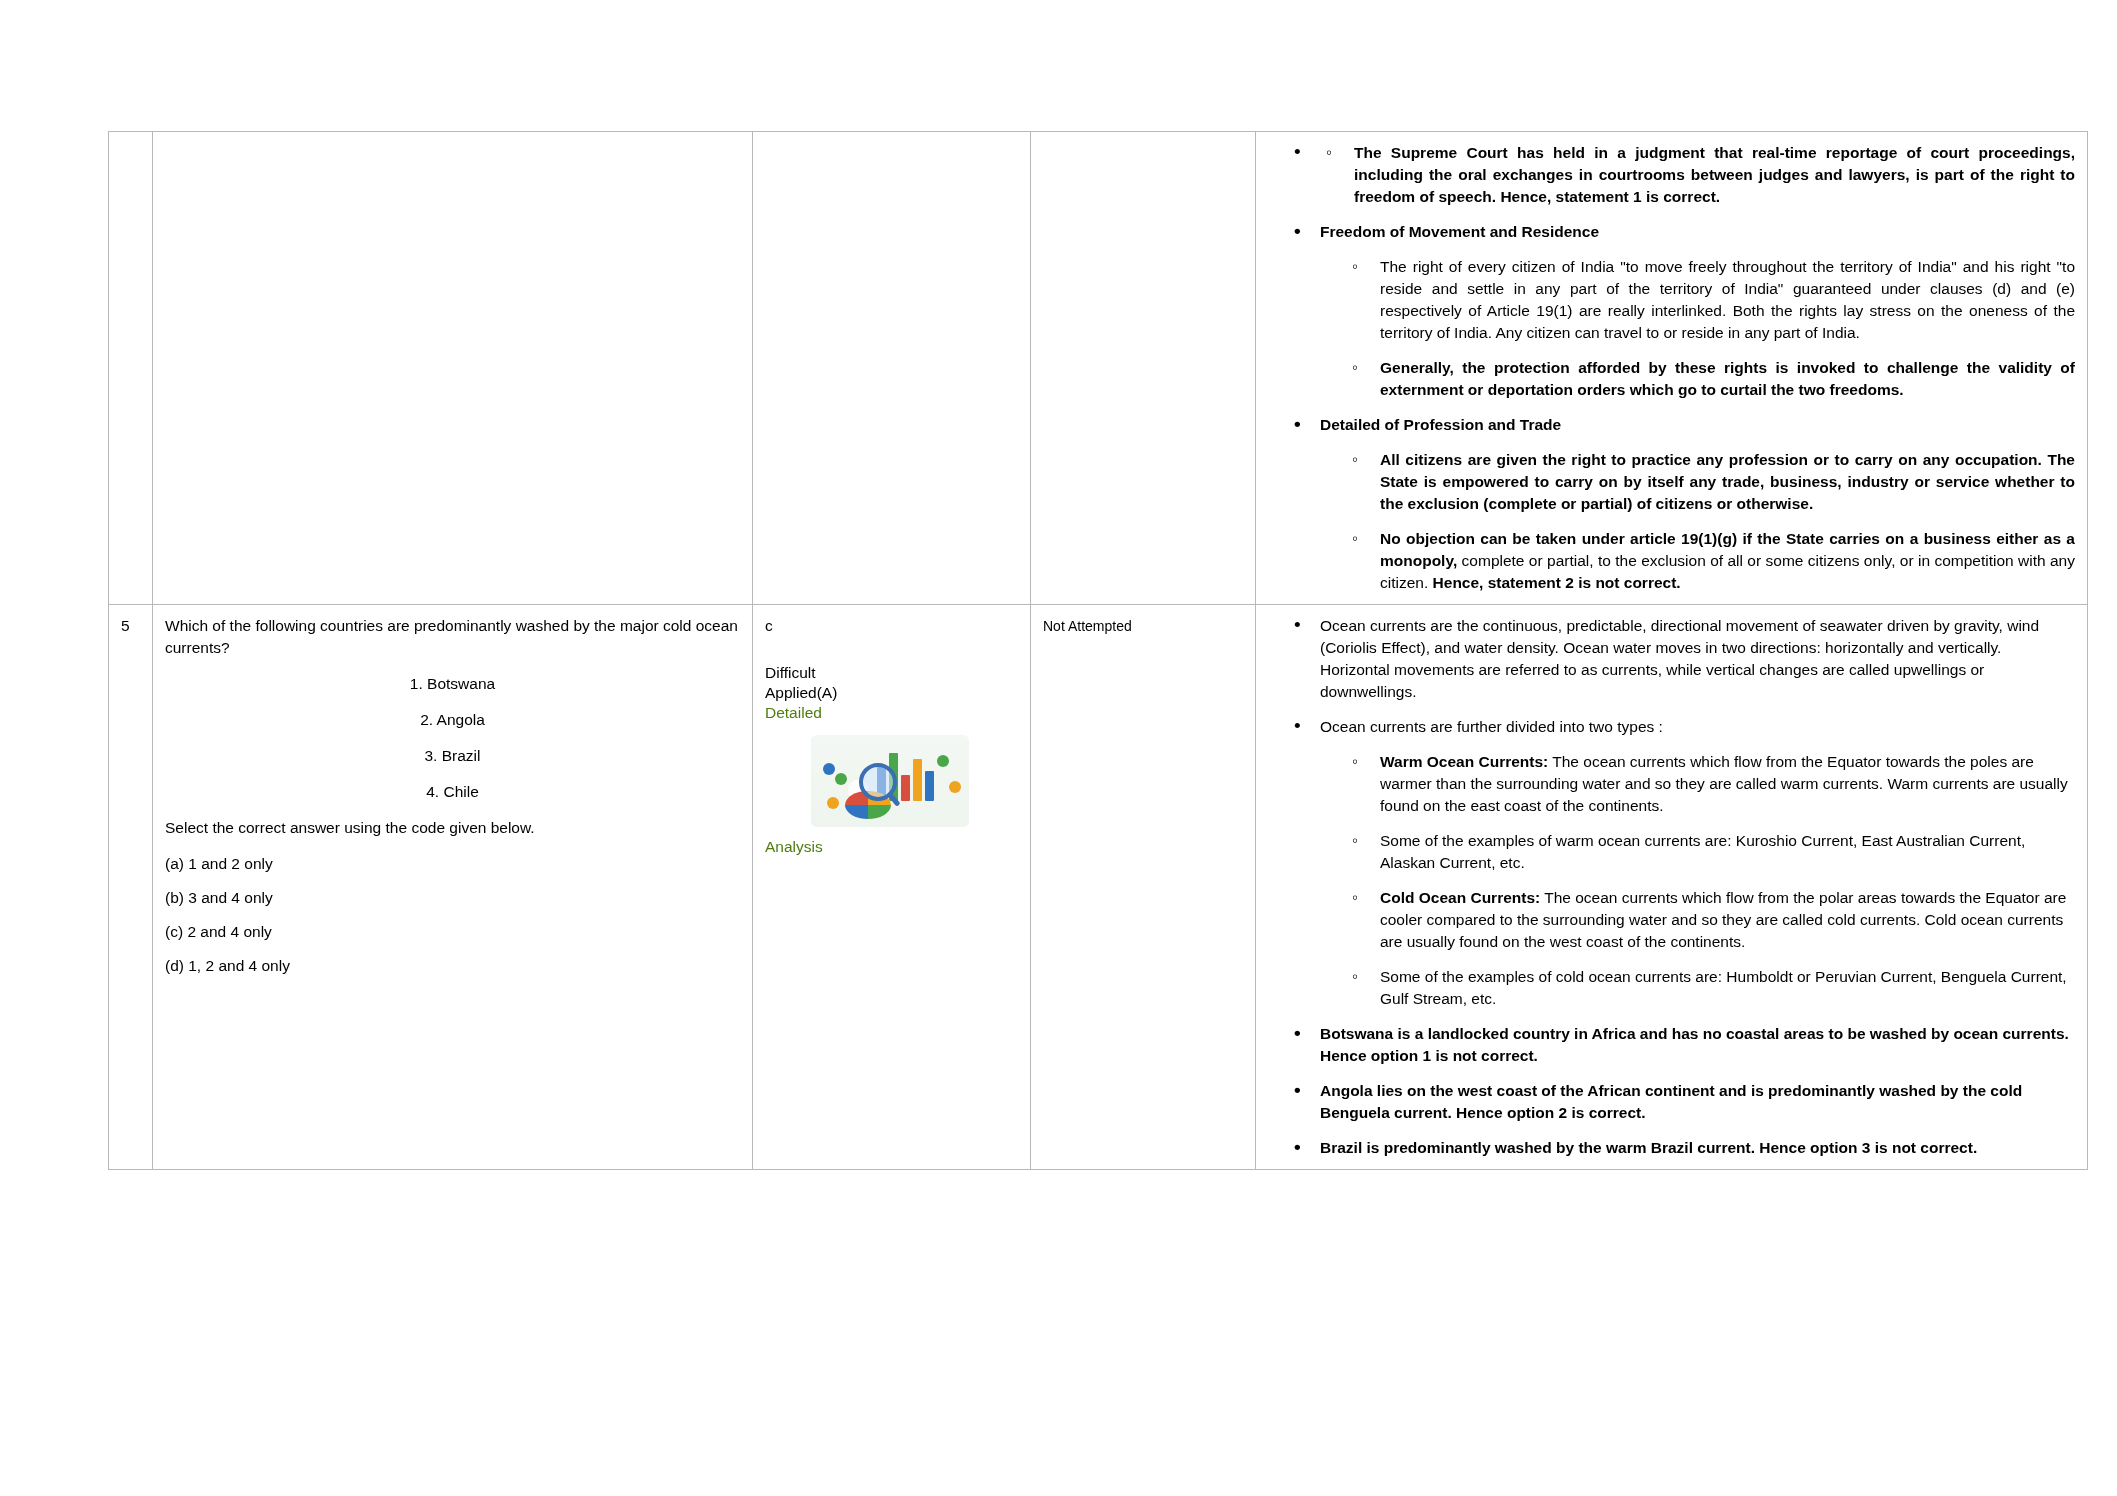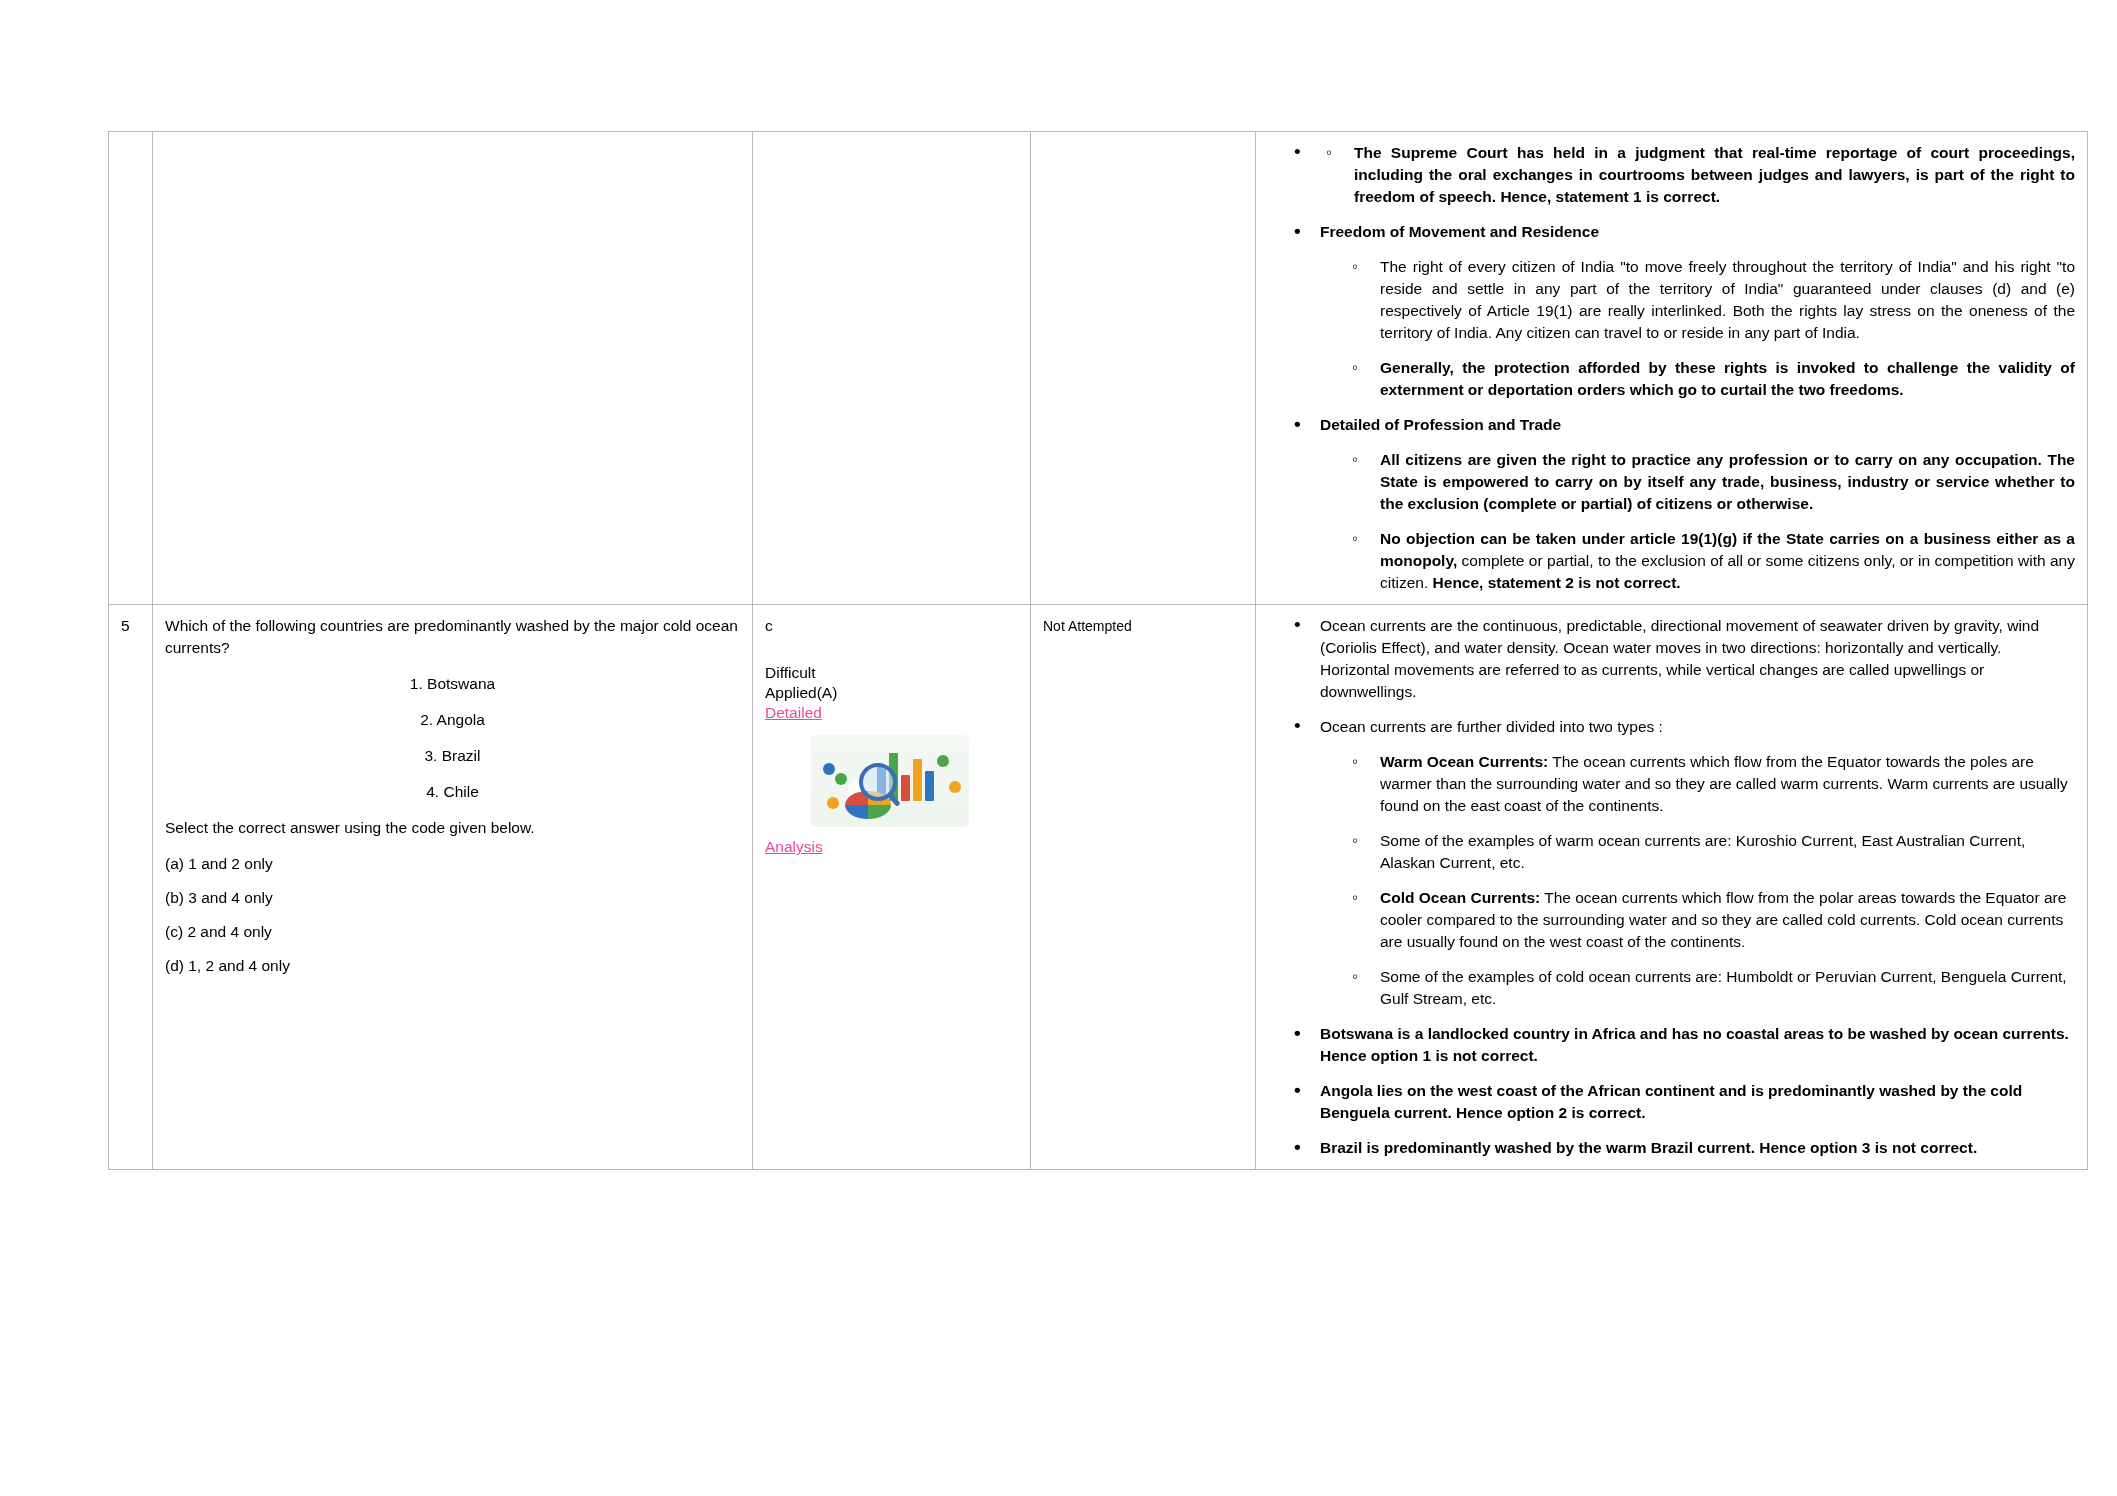--- a/index.html
+++ b/index.html
@@ -87,22 +87,21 @@
   
   .q-stem { margin: 0 0 14px 0; }
   .q-opt { margin: 0 0 14px 0; text-align: center; }
   .q-select { margin: 0 0 14px 0; }
   .q-choice { margin: 0 0 12px 0; }
 
   
   .ans-letter { margin: 0 0 26px 0; }
   .ans-meta { margin: 0; line-height: 1.3; }
   .ans-link {
-    color: #ec4899;
-    text-decoration: underline;
+    color: #4d7c0f;
     cursor: pointer;
   }
   .ans-img-wrap {
     margin: 12px 0 10px 46px;
     width: 158px;
     height: 92px;
     position: relative;
   }
   .ans-img {
     width: 158px;

